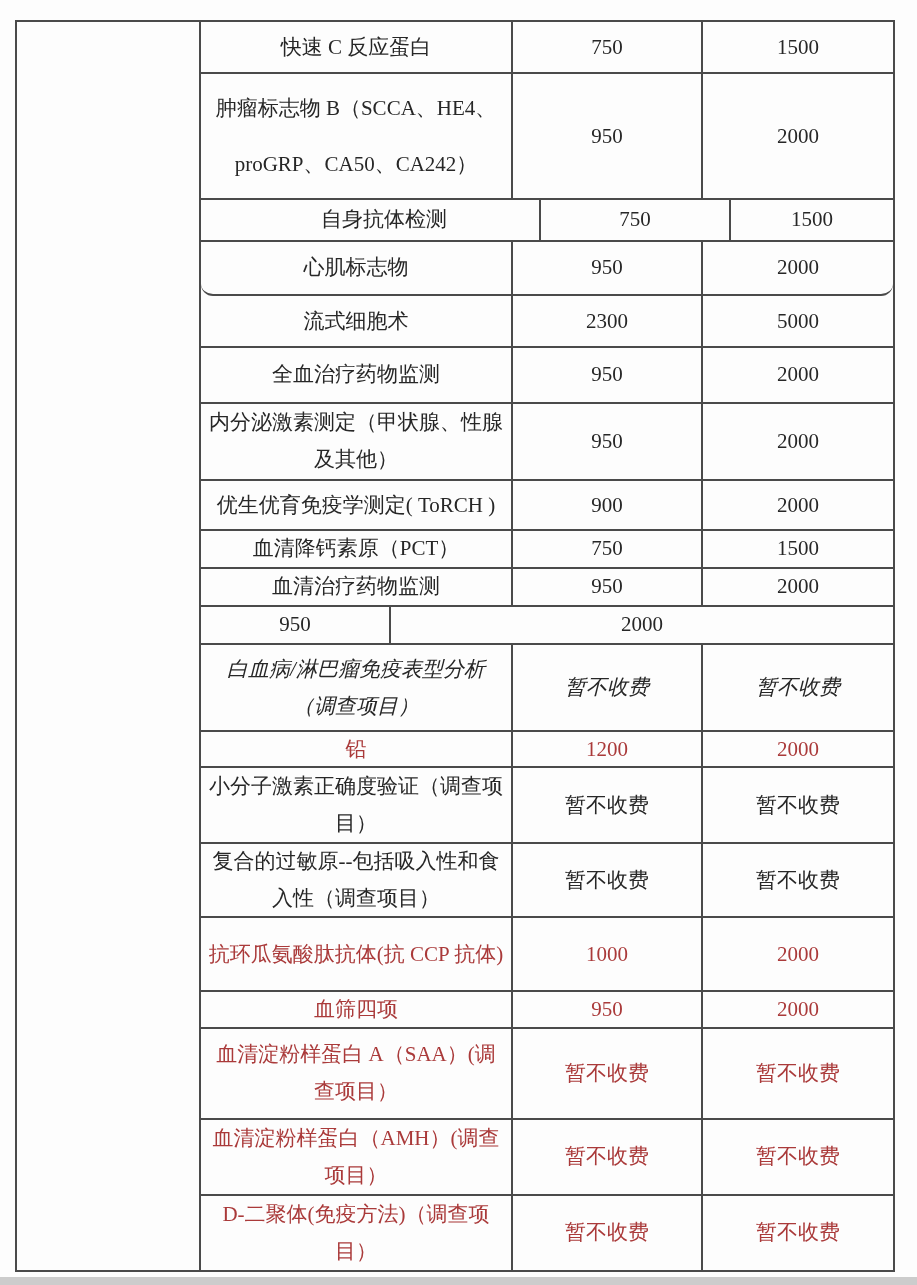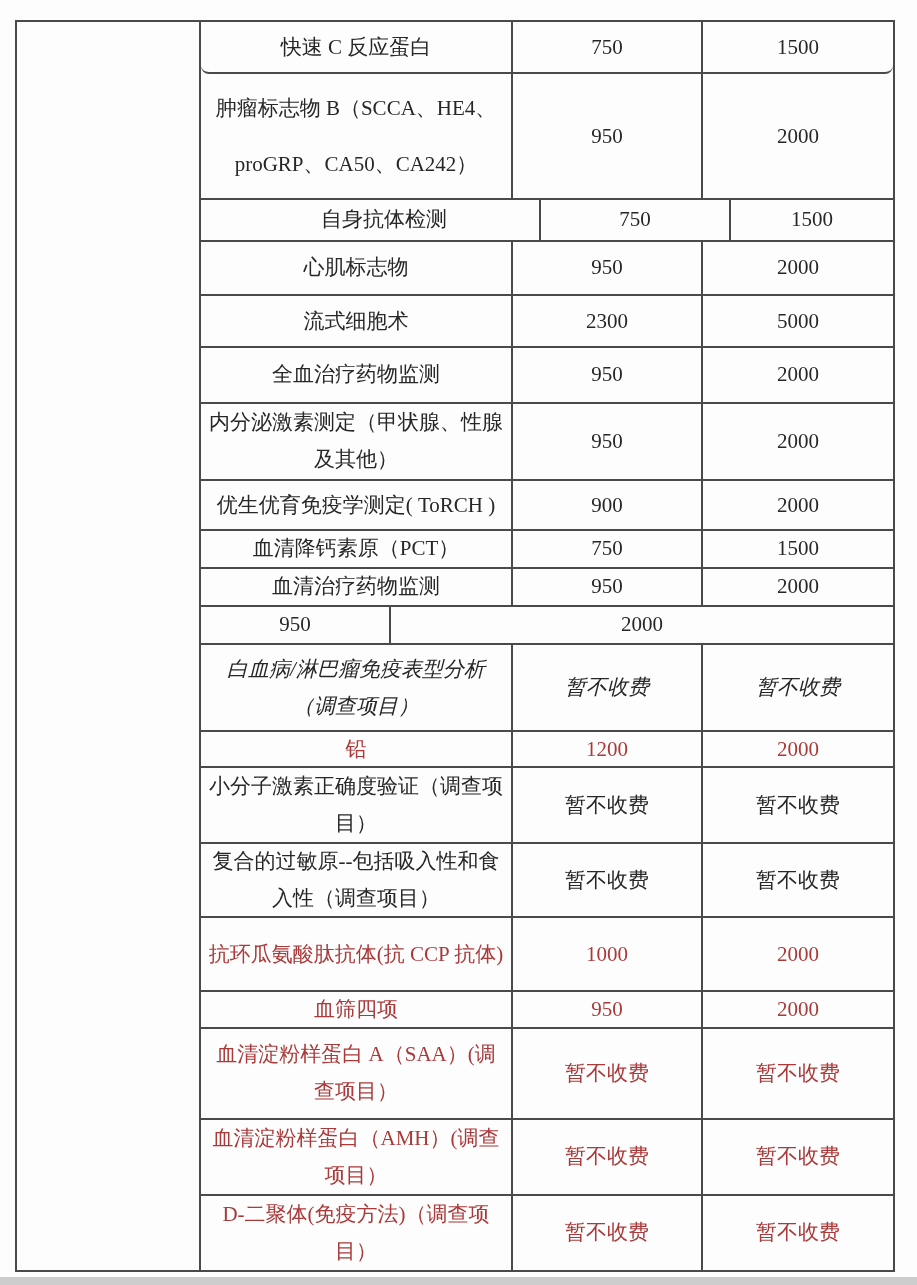--- a/index.html
+++ b/index.html
@@ -46,25 +46,25 @@
     text-align:center;
     font-size:21px;
     line-height:37px;
     padding:0 6px;
   }
   .cell-name{flex:0 0 312px;border-right:2px solid var(--border);}
   .cell-p1{flex:0 0 190px;border-right:2px solid var(--border);}
   .cell-p2{flex:1;}
   .row.red .cell{color:var(--red);}
   
-  .row:nth-child(1){height:55px;border-radius:8px;}
+  .row:nth-child(1){height:55px;}
   .row:nth-child(2){height:132px;}
   .row:nth-child(2) .cell-name{line-height:56px;}
   .row:nth-child(3){height:44px;padding-left:28px;}
-  .row:nth-child(4){height:57px;}
+  .row:nth-child(4){height:57px;border-radius:12px;}
   .row:nth-child(5){height:55px;}
   .row:nth-child(6){height:58px;}
   .row:nth-child(7){height:82px;}
   .row:nth-child(8){height:52px;}
   .row:nth-child(9){height:38px;}
   .row:nth-child(10){height:38px;}
   .row:nth-child(11){height:38px;}
   .row:nth-child(12){height:92px;font-style:italic;}
   .row:nth-child(13){height:36px;}
   .row:nth-child(14){height:78px;}

